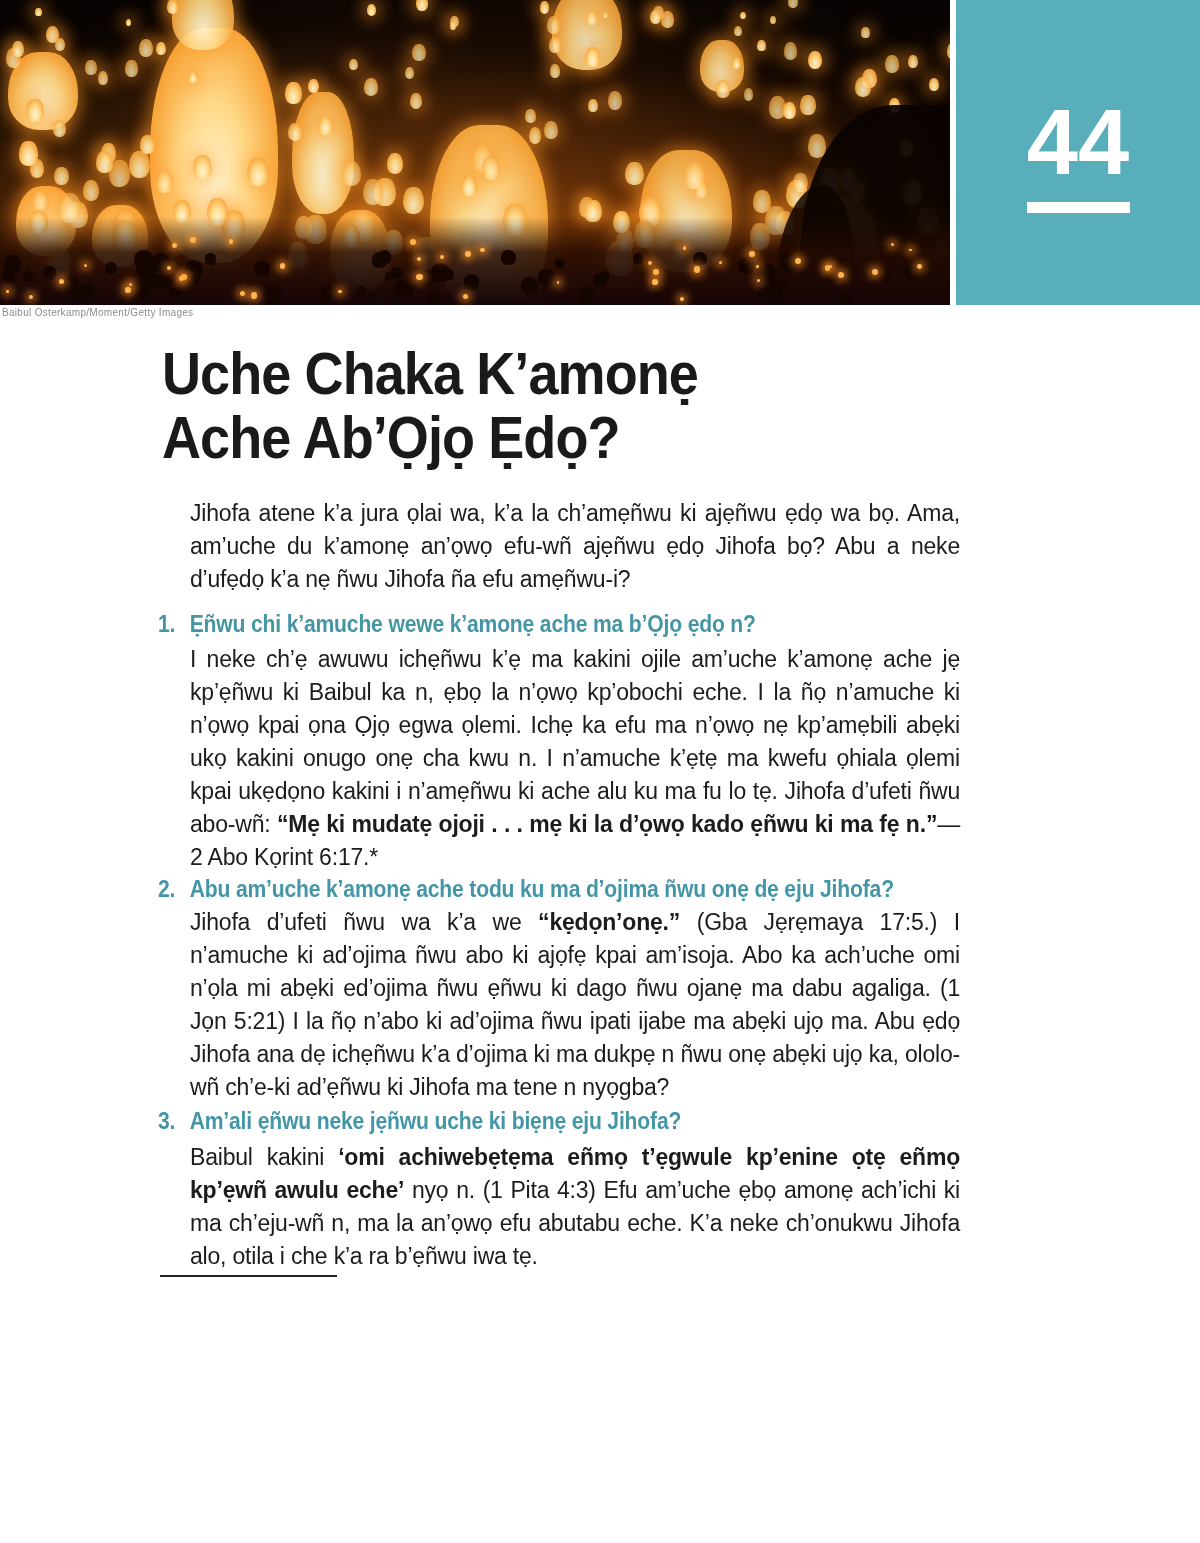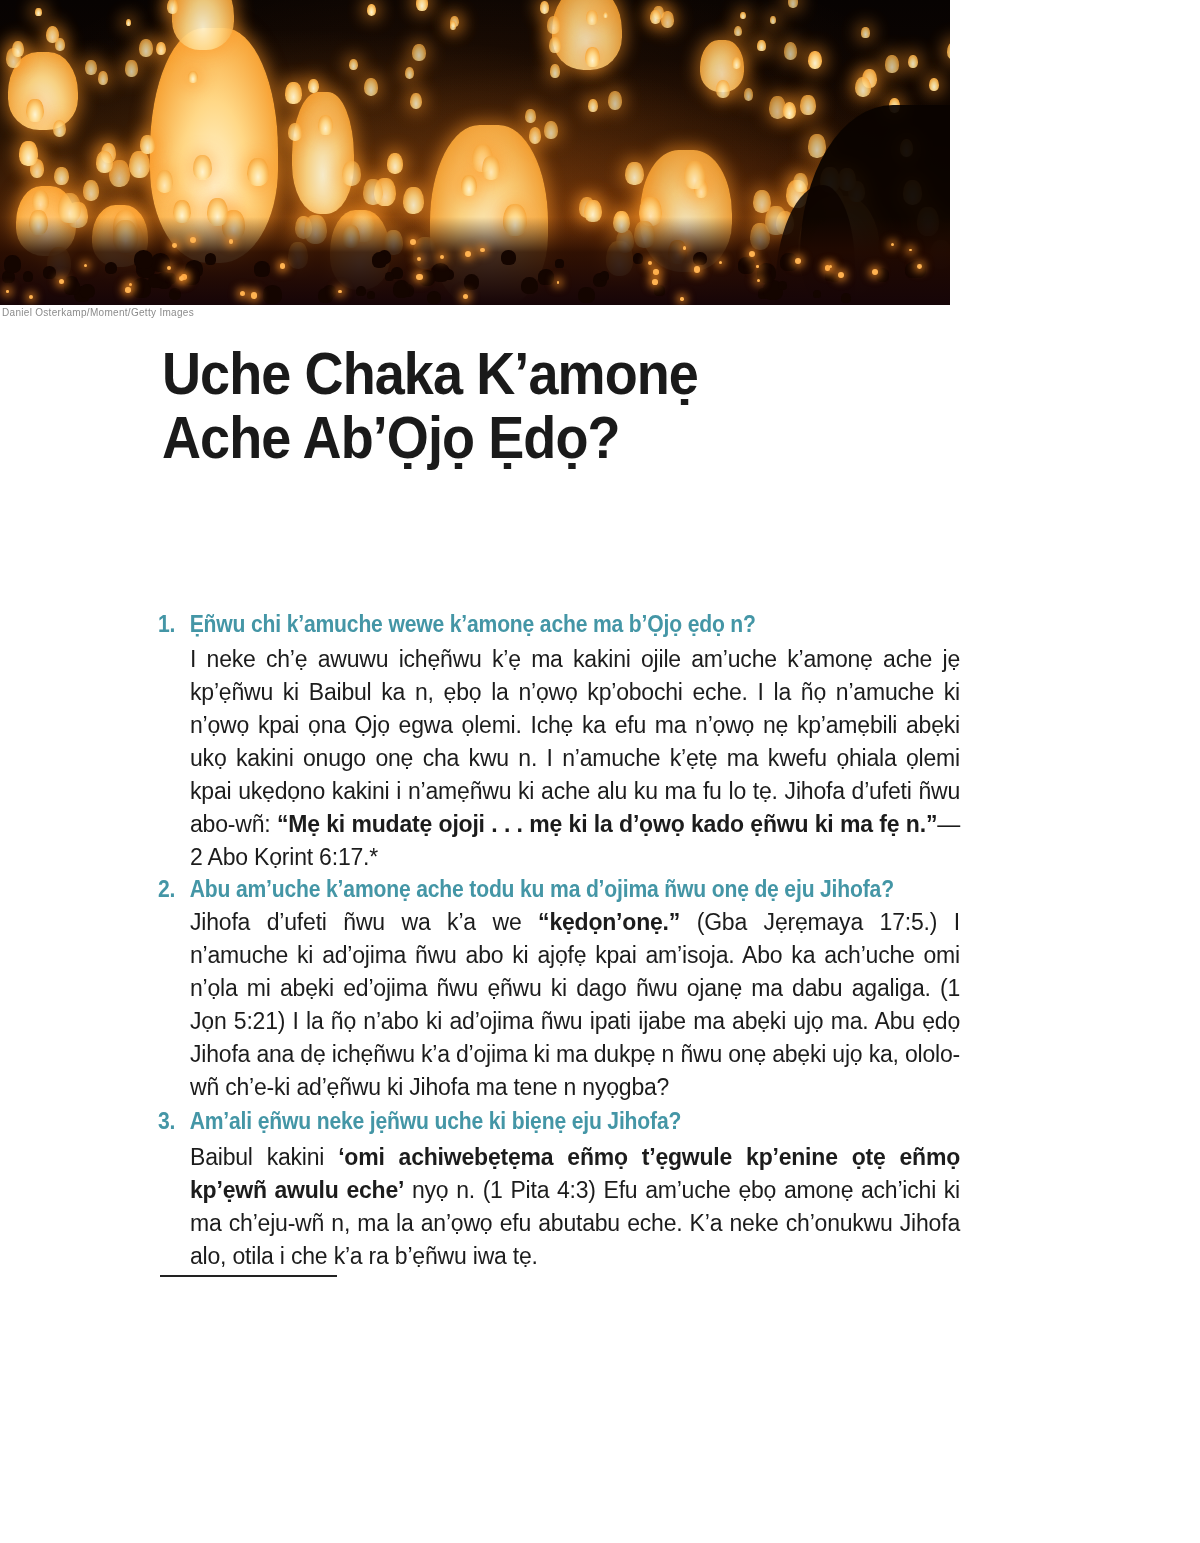--- a/index.html
+++ b/index.html
@@ -301,28 +301,33 @@
         <div class="dot" style="left: 250.726px; bottom: 6.47146px; width: 6.43566px; height: 6.43566px;"></div>
         <div class="dot" style="left: 694.154px; bottom: 32.3503px; width: 6.30502px; height: 6.30502px;"></div>
         <div class="dot" style="left: 179.488px; bottom: 23.9095px; width: 4.86966px; height: 4.86966px;"></div>
         <div class="dot" style="left: 58.9227px; bottom: 20.6305px; width: 5.28694px; height: 5.28694px;"></div>
         <div class="dot" style="left: 682.755px; bottom: 55.0569px; width: 3.66704px; height: 3.66704px;"></div>
         <div class="dot" style="left: 749.069px; bottom: 47.7661px; width: 6.3504px; height: 6.3504px;"></div>
         <div class="dot" style="left: 462.701px; bottom: 5.73928px; width: 5.04762px; height: 5.04762px;"></div>
       </div>
   </div>
 
-
-  <div class="credit">Daniel Osterkamp/Moment/Getty Images</div>
+  <div class="badge">
+    <div class="num">44</div>
+    <div class="bar"></div>
+  </div>
+
+  <div class="credit">Baibul Osterkamp/Moment/Getty Images</div>
 
   <h1 class="title">
     <div>Uche Chaka K’amonẹ</div>
     <div>Ache Ab’Ọjọ Ẹdọ?</div>
   </h1>
 
+  <p class="intro" style="top:497px">Jihofa atene k’a jura ọlai wa, k’a la ch’amẹñwu ki ajẹñwu ẹdọ wa bọ. Ama, am’uche du k’amonẹ an’ọwọ efu-wñ ajẹñwu ẹdọ Jihofa bọ? Abu a neke d’ufẹdọ k’a nẹ ñwu Jihofa ña efu amẹñwu-i?</p>
 
   <h2 class="qhead" style="top:609px">
     <span class="hnum">1.</span><span>Ẹñwu chi k’amuche wewe k’amonẹ ache ma b’Ọjọ ẹdọ n?</span>
   </h2>
   <p class="bodyp" style="top:643px"><span>I neke ch’ẹ awuwu ichẹñwu k’ẹ ma kakini ojile am’uche k’amonẹ ache jẹ kp’ẹñwu ki Baibul ka n, ẹbọ la n’ọwọ kp’obochi eche. I la ñọ n’amuche ki n’ọwọ kpai ọna Ọjọ egwa ọlemi. Ichẹ ka efu ma n’ọwọ nẹ kp’amẹbili abẹki ukọ kakini onugo onẹ cha kwu n. I n’amuche k’ẹtẹ ma kwefu ọhiala ọlemi kpai ukẹdọno kakini i n’amẹñwu ki ache alu ku ma fu lo tẹ. Jihofa d’ufeti ñwu abo-wñ: </span><span class="b">“Mẹ ki mudatẹ ojoji . . . mẹ ki la d’ọwọ kado ẹñwu ki ma fẹ n.”</span><span>—2 Abo Kọrint 6:17.*</span></p>
 
   <h2 class="qhead" style="top:874px">
     <span class="hnum">2.</span><span>Abu am’uche k’amonẹ ache todu ku ma d’ojima ñwu onẹ dẹ eju Jihofa?</span>
   </h2>
   <p class="bodyp" style="top:906px"><span>Jihofa d’ufeti ñwu wa k’a we </span><span class="b">“kẹdọn’onẹ.”</span><span> (Gba Jẹrẹmaya 17:5.) I n’amuche ki ad’ojima ñwu abo ki ajọfẹ kpai am’isoja. Abo ka ach’uche omi n’ọla mi abẹki ed’ojima ñwu ẹñwu ki dago ñwu ojanẹ ma dabu agaliga. (1 Jọn 5:21) I la ñọ n’abo ki ad’ojima ñwu ipati ijabe ma abẹki ujọ ma. Abu ẹdọ Jihofa ana dẹ ichẹñwu k’a d’ojima ki ma dukpẹ n ñwu onẹ abẹki ujọ ka, ololo-wñ ch’e-ki ad’ẹñwu ki Jihofa ma tene n nyọgba?</span></p>

